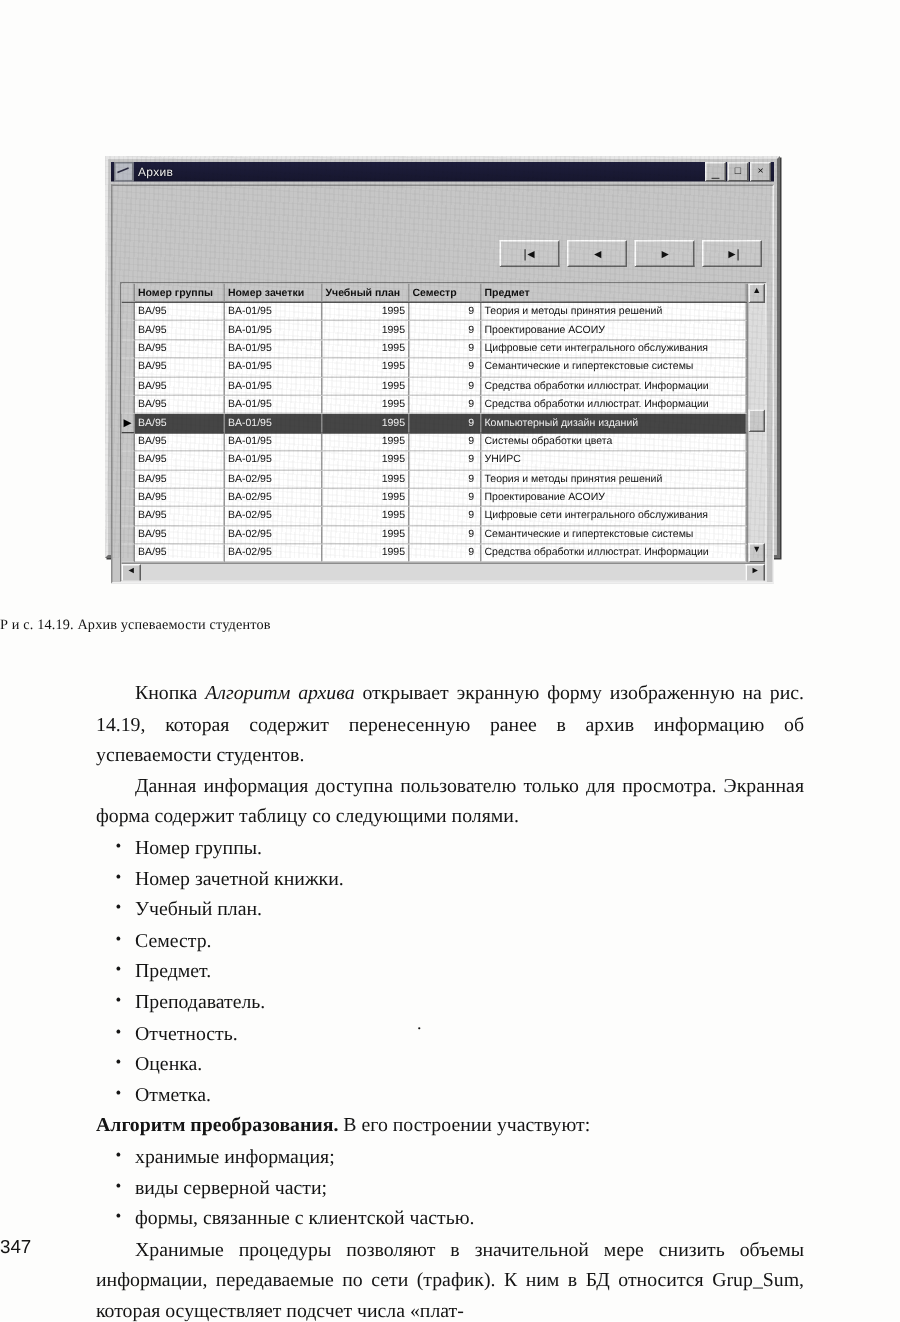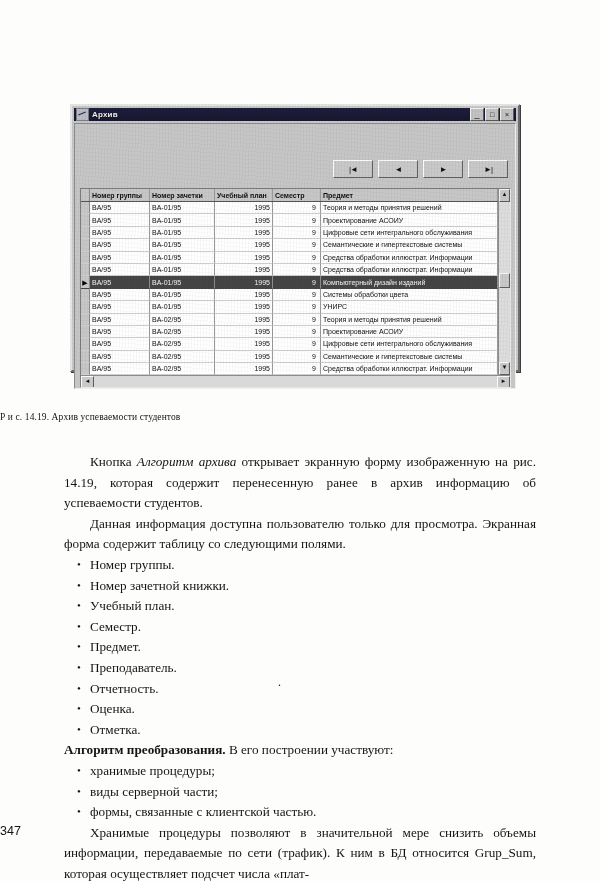--- a/index.html
+++ b/index.html
@@ -29,21 +29,21 @@
     width:11px;height:11px;margin-right:3px;flex:none;
     background:#b9bcc4;position:relative;
     border:1px solid #7b7e86;
   }
   .title-ico:after{
     content:"";position:absolute;left:1px;top:4px;width:8px;height:1px;
     background:#2b2b40;transform:rotate(-22deg);
   }
   .title-txt{
     color:#f2f2f2;font-family:"Liberation Sans",sans-serif;
-    font-size:8px;font-weight:bold;letter-spacing:.2px;flex:1;
+    font-size:8px;font-weight:normal;letter-spacing:.2px;flex:1;
     white-space:nowrap;overflow:hidden;text-shadow:0 0 1px #000;
   }
   .wbtns{display:flex;gap:1px;}
   .wbtn{
     width:12px;height:11px;background:#c2c2c2;
     border:1px solid #f0f0f0;border-right-color:#5a5a5a;border-bottom-color:#5a5a5a;
     font-family:"Liberation Sans",sans-serif;font-size:7px;line-height:9px;
     text-align:center;color:#111;position:relative;overflow:hidden;
   }
   .wbtn i{position:absolute;font-style:normal;left:0;right:0;top:1px;font-size:7px;}
@@ -367,21 +367,21 @@
         <li>Предмет.</li>
         <li>Преподаватель.</li>
         <li>Отчетность.</li>
         <li>Оценка.</li>
         <li>Отметка.</li>
       </ul>
 
     <p class="noind"><span class="bi">Алгоритм преобразования.</span><span> В его построении участвуют:</span></p>
 
     <ul class="bullets" id="algo-host">
-        <li>хранимые процедуры;</li>
+        <li>хранимые информация;</li>
         <li>виды серверной части;</li>
         <li>формы, связанные с клиентской частью.</li>
       </ul>
 
     <p>Хранимые процедуры позволяют в значительной мере снизить объемы информации, передаваемые по сети (трафик). К ним в БД относится Grup_Sum, которая осуществляет подсчет числа «плат-</p>
   </div>
 
   <div class="stray">.</div>
 
   <div class="pageno">347</div>

